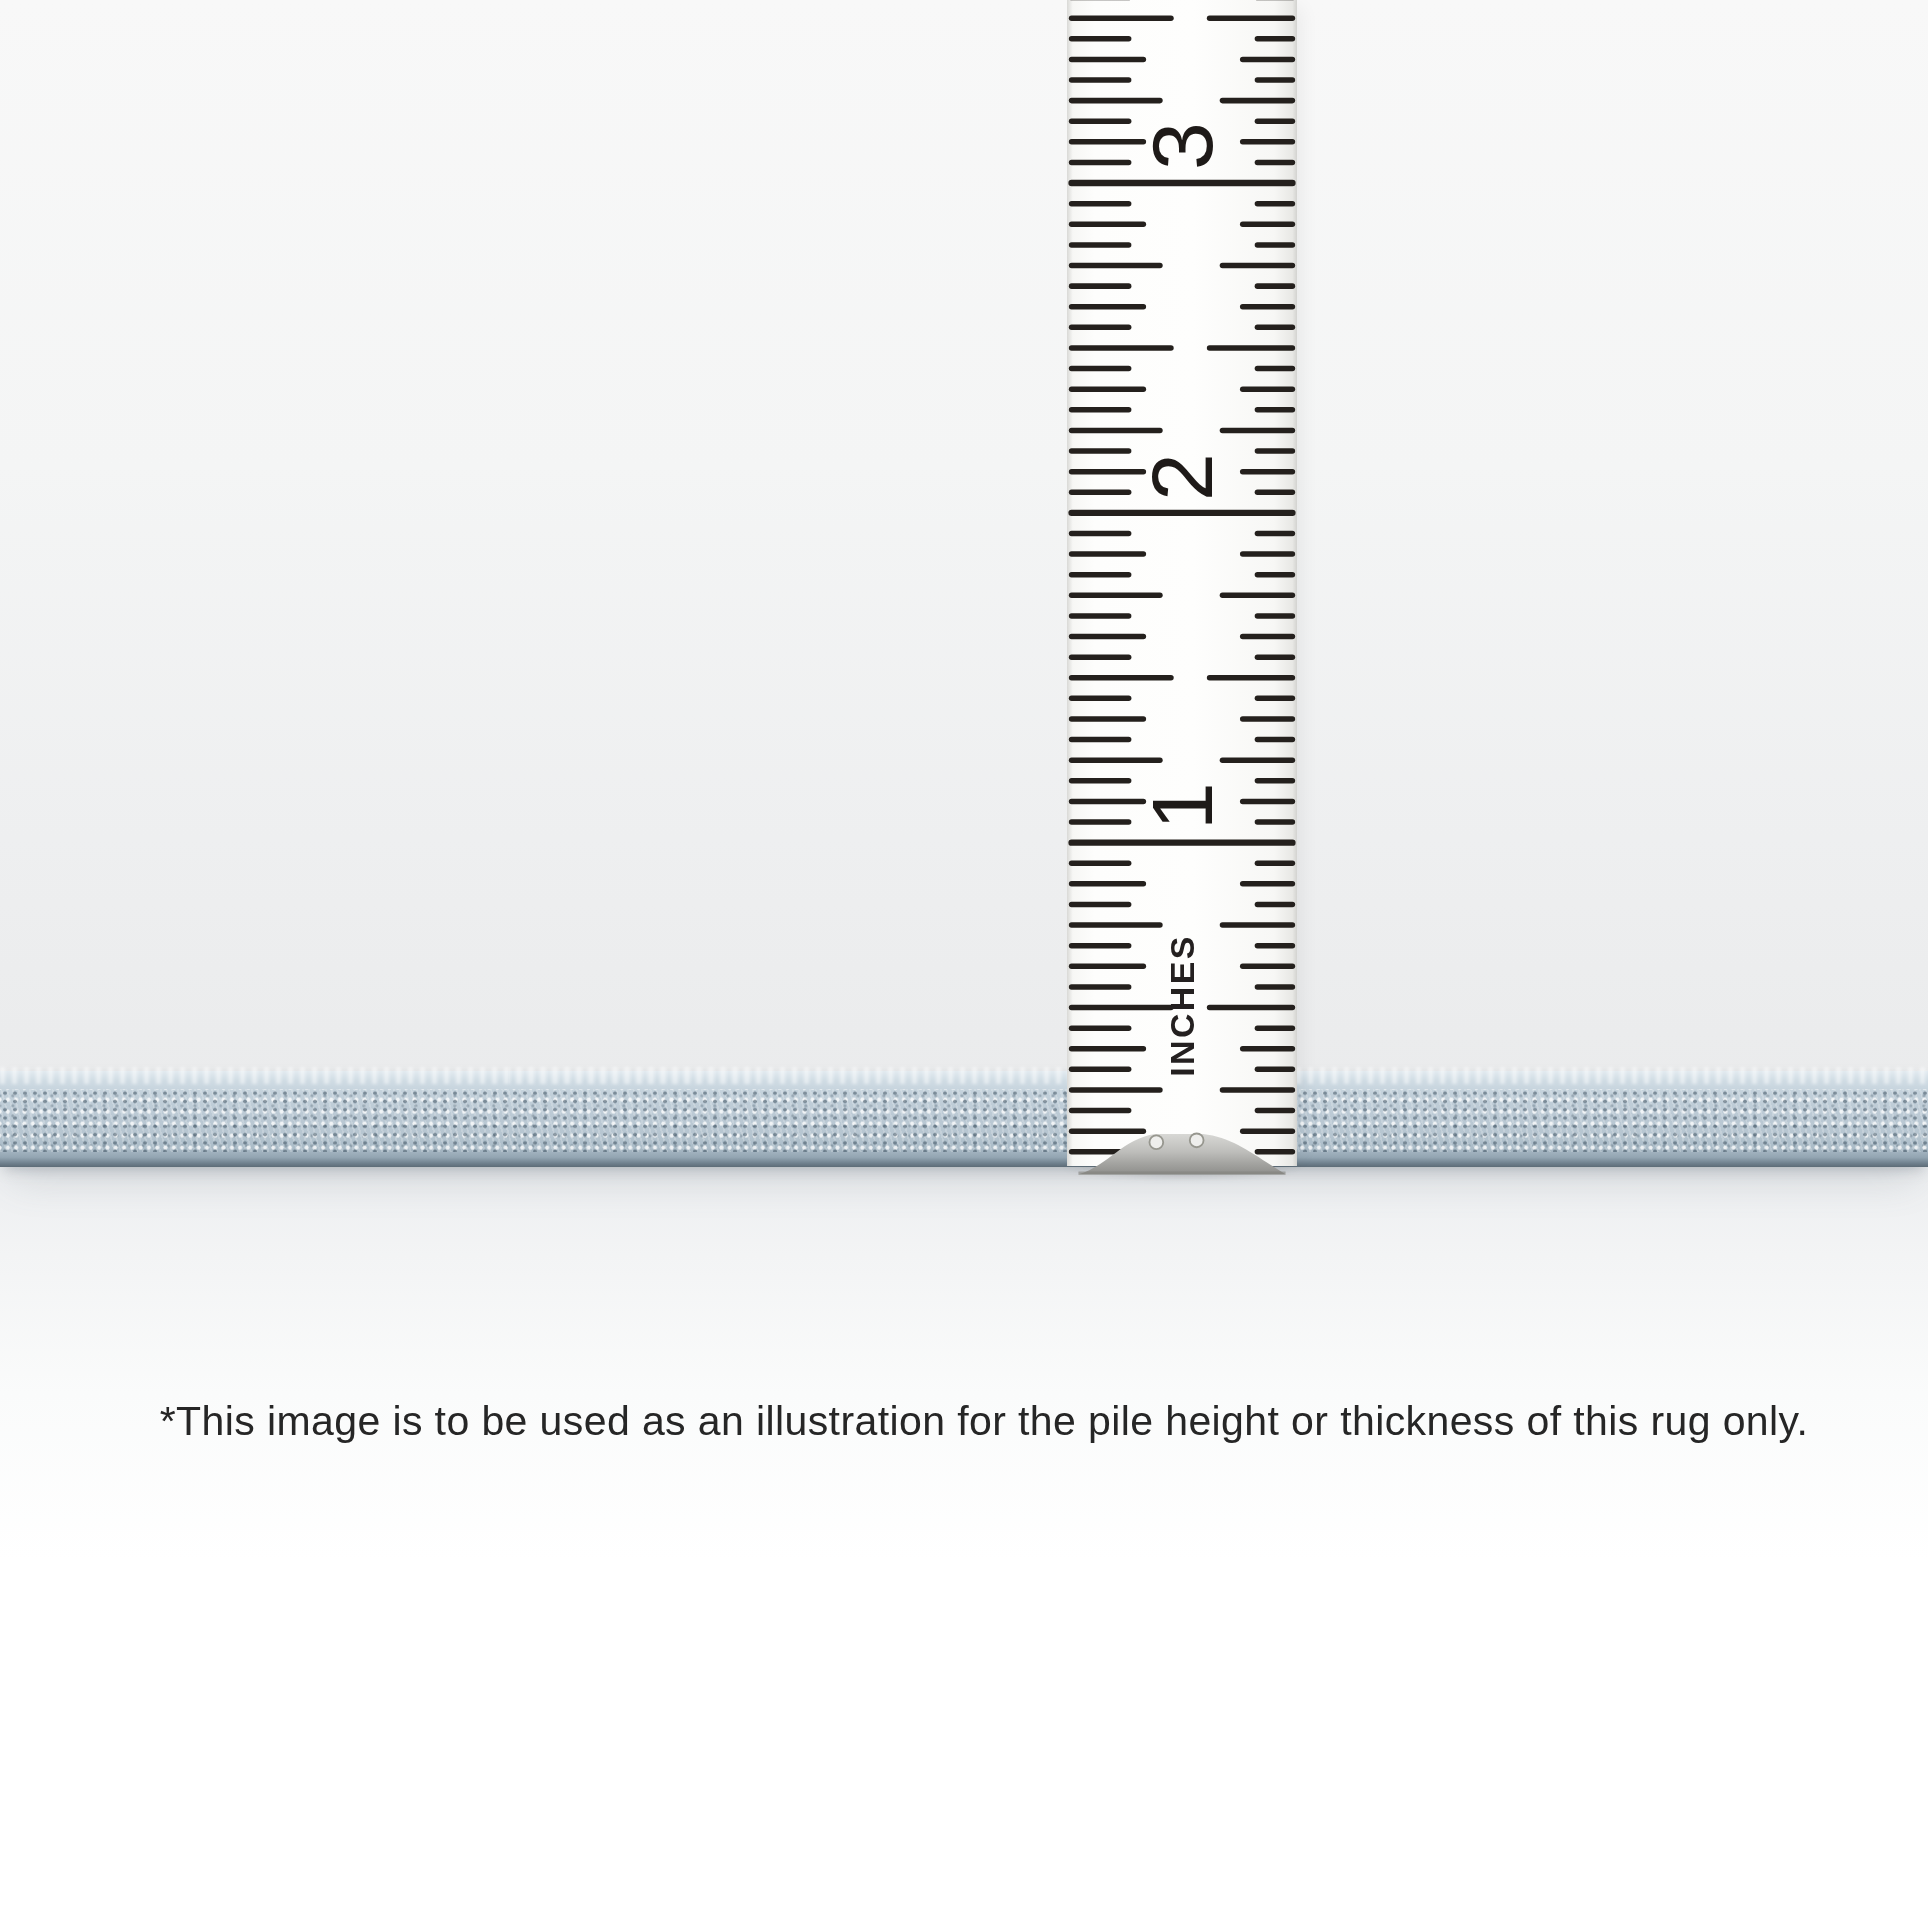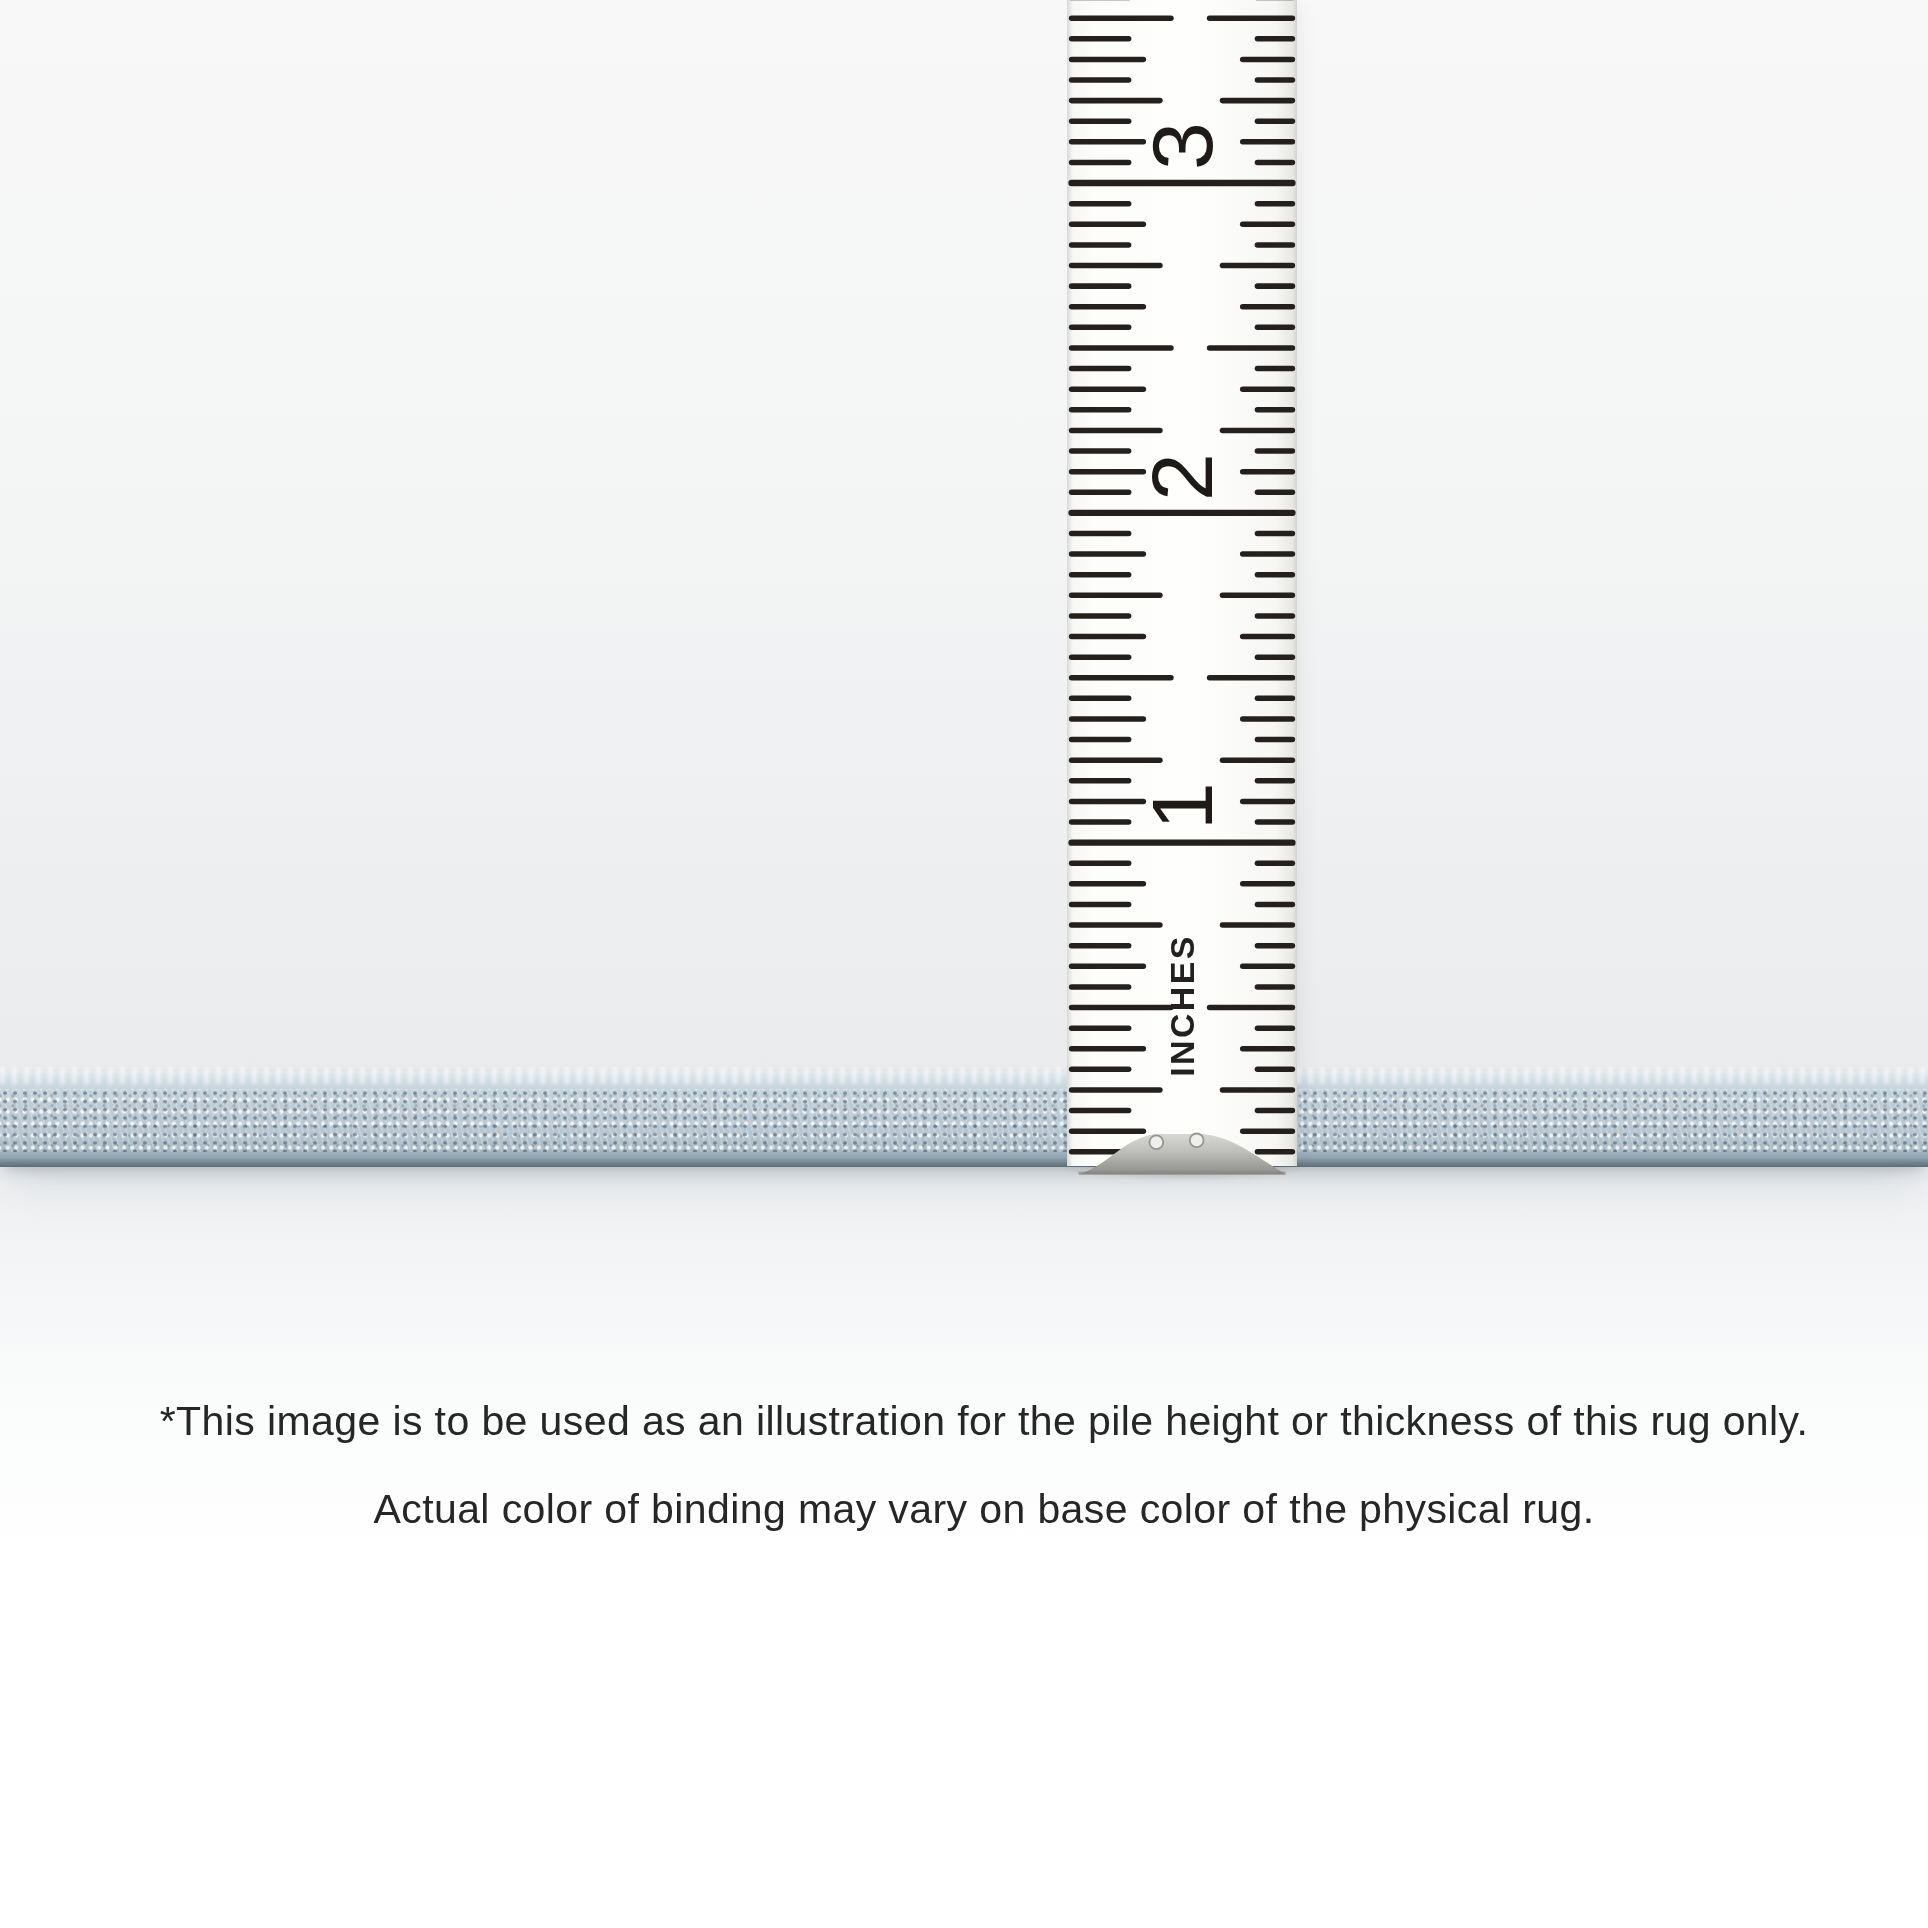--- a/index.html
+++ b/index.html
@@ -195,17 +195,16 @@
       </linearGradient>
     </defs>
     <path d="M12,57 C 46,47 60,18 96,13 L 148,13 C 182,17 202,35 238,57 Z" fill="url(#mg)"></path>
     <rect x="12" y="54" width="226" height="3.5" fill="#83837f" opacity="0.6"></rect>
     <circle cx="97" cy="22" r="7.5" fill="#eeeeec" stroke="#97978f" stroke-width="2"></circle>
     <circle cx="141" cy="20" r="7.5" fill="#eeeeec" stroke="#97978f" stroke-width="2"></circle>
   </svg>
 
   <div class="disclaimer">
     <p>*This image is to be used as an illustration for the pile height or thickness of this rug only.</p>
-    <p>Actual color of binding may vary on base color of the physical rug.</p>
   </div>
 
 </div>
 
 
 </body></html>

